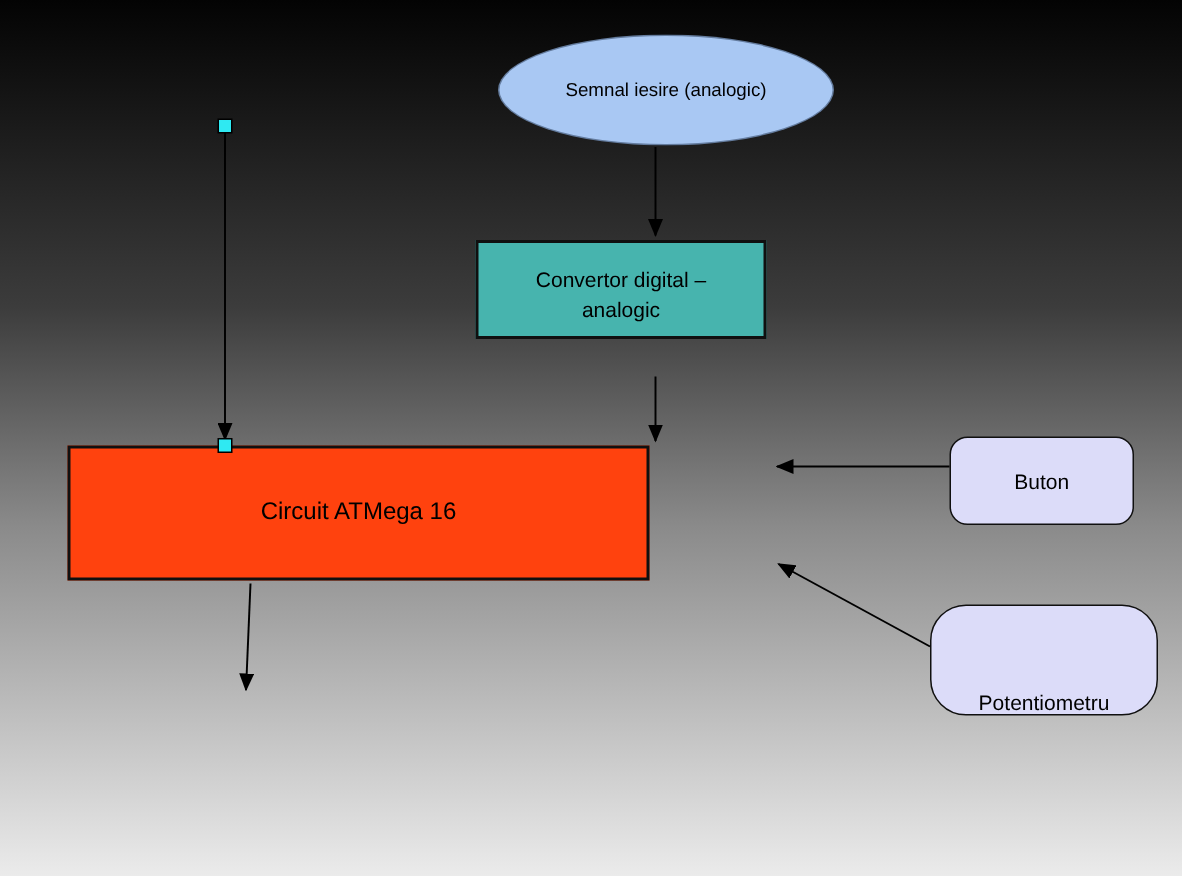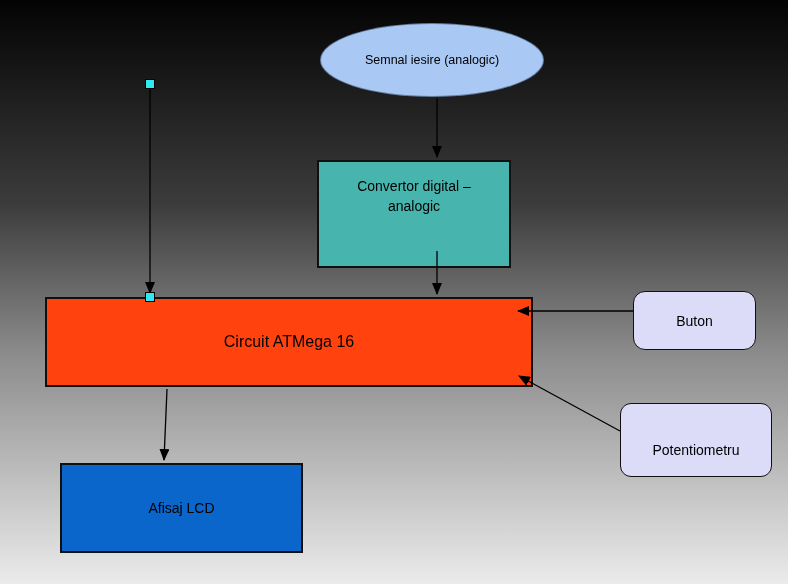--- a/index.html
+++ b/index.html
@@ -22,32 +22,32 @@
     text-align: center;
     color: #000;
   }
   .ellipse {
     background: #a9c8f3;
     border: 1px solid rgba(15, 30, 55, 0.45);
     border-radius: 50%;
     font-size: 12.5px;
   }
   .ellipse-input { left: 44px; top: 25px; width: 212px; height: 60px; }
-  .ellipse-output { left: 320px; top: 23px; width: 224px; height: 74px; text-align: center; }
+  .ellipse-output { left: 332px; top: 23px; width: 224px; height: 74px; text-align: center; }
   .box-dac {
-    left: 317px; top: 160px; width: 194px; height: 108px;
+    left: 317px; top: 160px; width: 194px; height: 66px;
     background: #47b4ae;
     border: 2px solid #101010;
     font-size: 14px; line-height: 20px;
     align-items: flex-start;
     padding-top: 14px;
   }
   .box-dac .wrap { width: 145px; }
   .box-mcu {
-    left: 45px; top: 297px; width: 488px; height: 90px;
+    left: 45px; top: 297px; width: 388px; height: 90px;
     background: #ff420e;
     border: 2px solid #101010;
     font-size: 16px;
   }
   .box-lcd {
     left: 60px; top: 463px; width: 243px; height: 90px;
     background: #0a66cb;
     border: 2px solid #101010;
     font-size: 14px;
   }
@@ -56,22 +56,22 @@
     border: 1.5px solid #101010;
     font-size: 14px;
   }
   .box-button {
     left: 633px; top: 281px; width: 123px; height: 59px;
     border-radius: 12px;
     margin-top: 10px;
   }
   .box-pot {
     left: 620px; top: 403px; width: 152px; height: 74px;
-    border-radius: 11px;
-    align-items: center;
+    border-radius: 24px;
+    align-items: flex-end;
     padding-top: 19px;
   }
   svg.connectors {
     position: absolute;
     left: 0; top: 0;
     width: 788px; height: 584px;
     pointer-events: none;
   }
   svg.connectors * { pointer-events: auto; }
 </style>
@@ -94,23 +94,20 @@
   </div>
 
   <div class="shape box-side box-button">
     <span>Buton</span>
   </div>
 
   <div class="shape box-side box-pot">
     <span>Potentiometru</span>
   </div>
 
-  <div class="shape box-lcd">
-    <span>Afisaj LCD</span>
-  </div>
 
   <svg class="connectors" viewBox="0 0 788 584" xmlns="http://www.w3.org/2000/svg">
     <defs>
       <marker id="arrow" markerUnits="userSpaceOnUse" markerWidth="12" markerHeight="10" refX="11" refY="5" orient="auto">
         <path d="M0,0 L12,5 L0,10 Z" fill="#000"></path>
       </marker>
     </defs>
 
     <line x1="150" y1="86" x2="150" y2="293" stroke="#000" stroke-width="1.3" marker-end="url(#arrow)"></line>
     <line x1="437" y1="98" x2="437" y2="157" stroke="#000" stroke-width="1.3" marker-end="url(#arrow)"></line>

